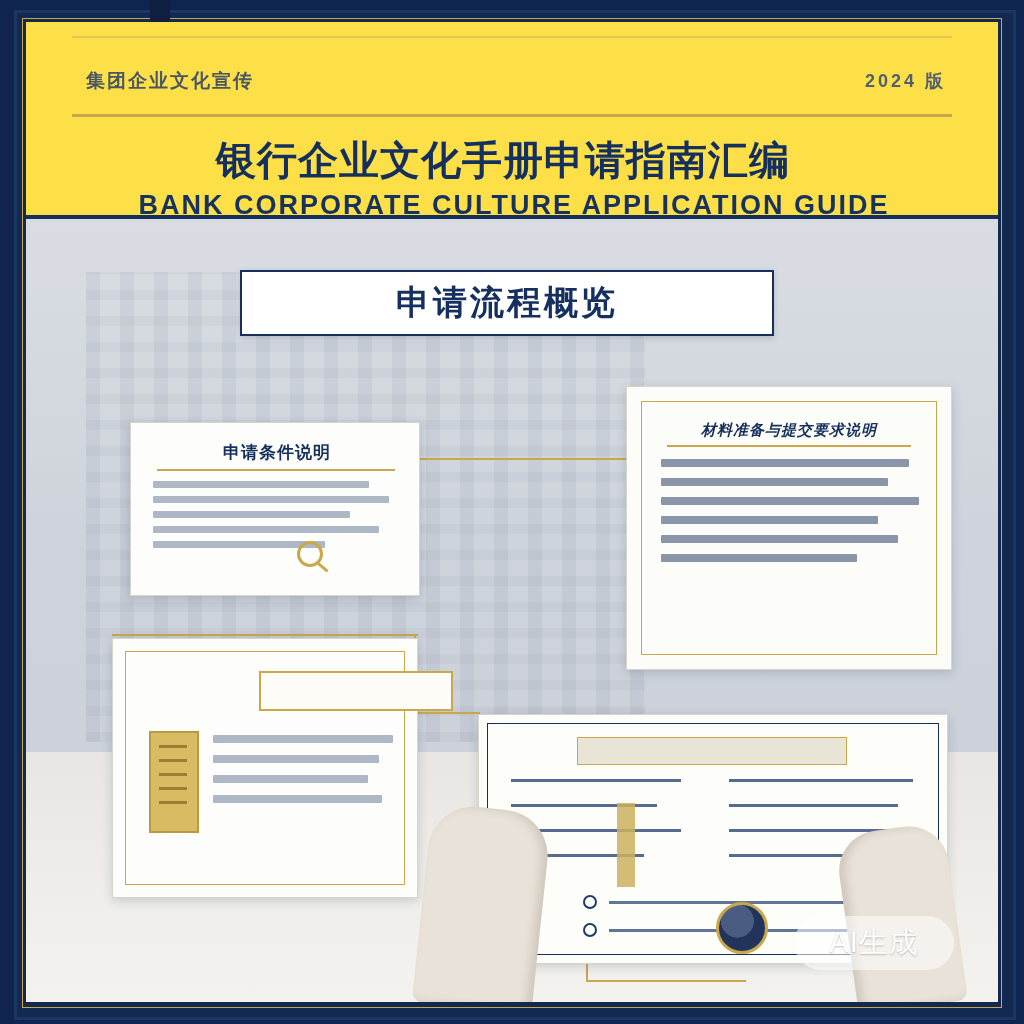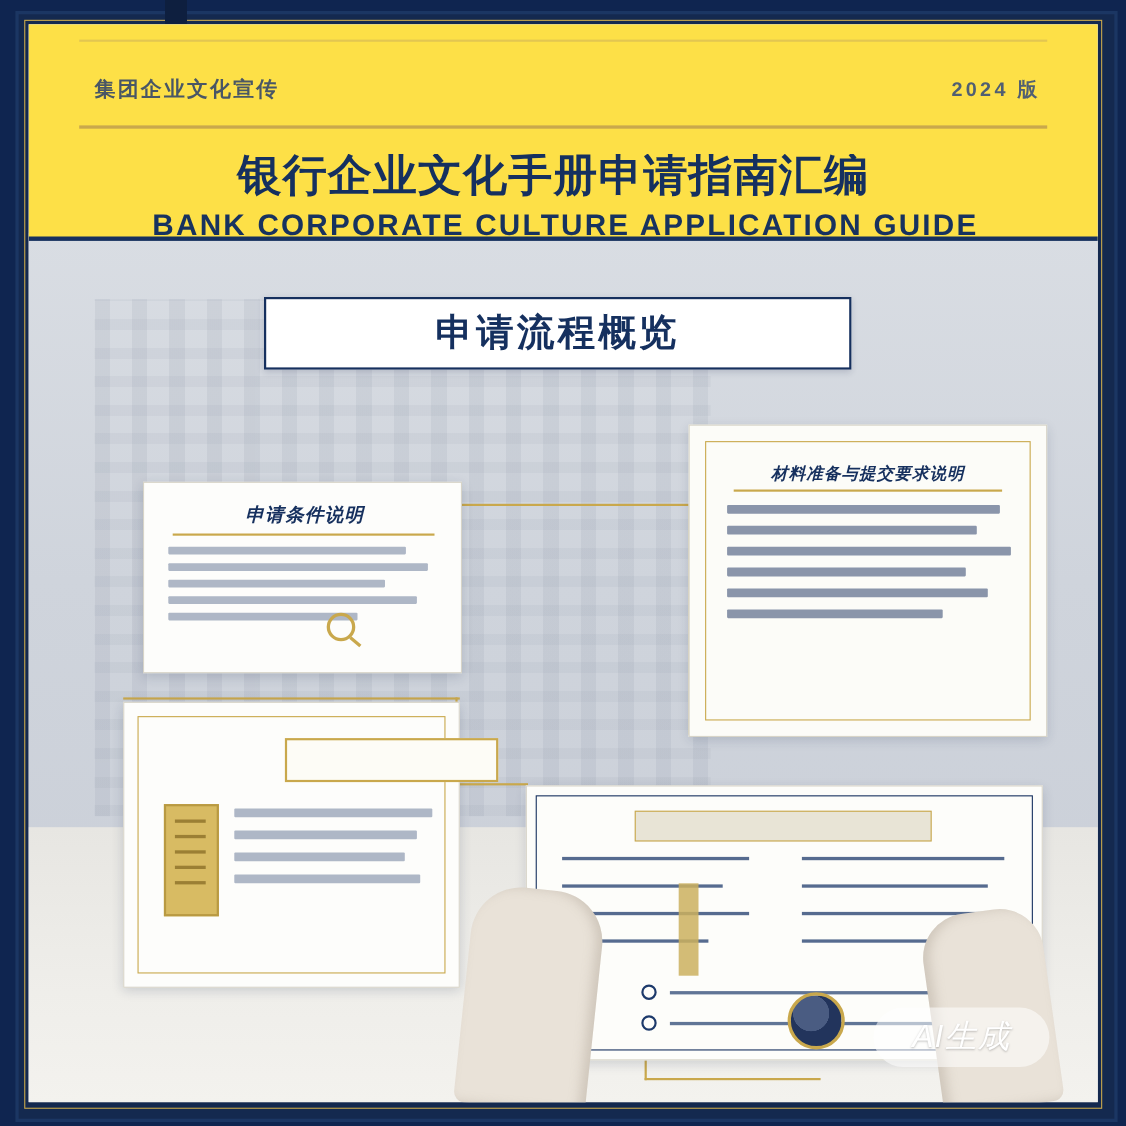--- a/index.html
+++ b/index.html
@@ -99,21 +99,21 @@
     box-shadow:0 3px 10px rgba(30,45,80,.18);
   }
   .card-inner{position:absolute;inset:10px;border:1px solid #c9a84c;}
   .card-title{
     font-weight:bold;color:#16305e;letter-spacing:1px;filter:blur(.5px);
     white-space:nowrap;overflow:hidden;
   }
   .txtline{background:#8f9bb2;border-radius:1px;opacity:.72;}
   .txtline.d{background:#6d7b96;opacity:.8;}
   
-  #card1{left:104px;top:416px;width:288px;height:172px;font-style:italic;}
+  #card1{left:104px;top:400px;width:288px;height:172px;}
   #card1 .card-title{position:absolute;left:26px;top:18px;width:240px;font-size:17px;text-align:center;}
   #card1 .rule{position:absolute;left:26px;top:46px;width:238px;height:2px;background:#c9a84c;}
   #card1 .body{position:absolute;left:22px;top:58px;width:246px;}
   #card1 .body .txtline{height:7px;margin-bottom:8px;}
   #card1 .magnifier{
     position:absolute;left:166px;top:118px;width:20px;height:20px;border:3px solid #c9a84c;border-radius:50%;
   }
   #card1 .magnifier:after{
     content:"";position:absolute;right:-9px;bottom:-5px;width:12px;height:3px;background:#c9a84c;transform:rotate(40deg);
   }
@@ -171,21 +171,21 @@
     box-shadow:inset 6px 0 10px rgba(160,150,135,.35);
   }
   .stamp{
     position:absolute;left:690px;top:880px;width:46px;height:46px;border-radius:50%;
     background:radial-gradient(circle at 40% 35%, #4a5c82 0 40%, #22345c 41% 100%);
     border:3px solid #c9a84c;
   }
   
   .watermark{
     position:absolute;right:44px;bottom:32px;width:160px;height:54px;border-radius:27px;
-    background:rgba(255,255,255,.55);display:flex;align-items:center;justify-content:center;font-style:italic;
+    background:rgba(255,255,255,.55);display:flex;align-items:center;justify-content:center;
   }
   .watermark span{font-size:29px;color:#ffffff;letter-spacing:1px;text-shadow:0 1px 2px rgba(0,0,0,.25);}
   
   .clip{position:absolute;left:150px;top:0;width:20px;height:34px;background:#0e1f3f;}
   .clip:after{content:"";position:absolute;left:-4px;top:28px;width:28px;height:6px;background:#0e1f3f;border-radius:2px;}
 </style>
 </head>
 <body>
 
 <div id="root">

